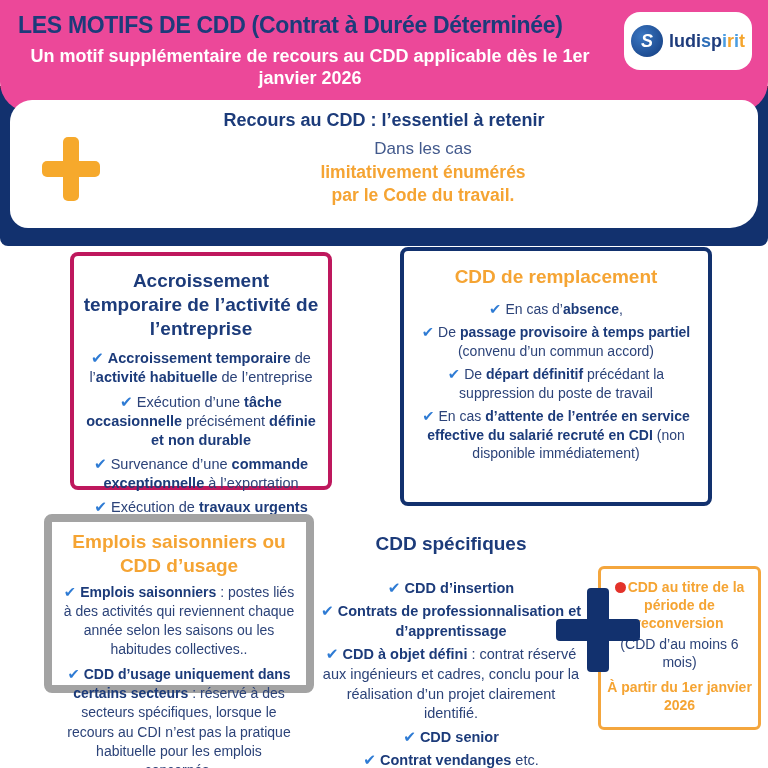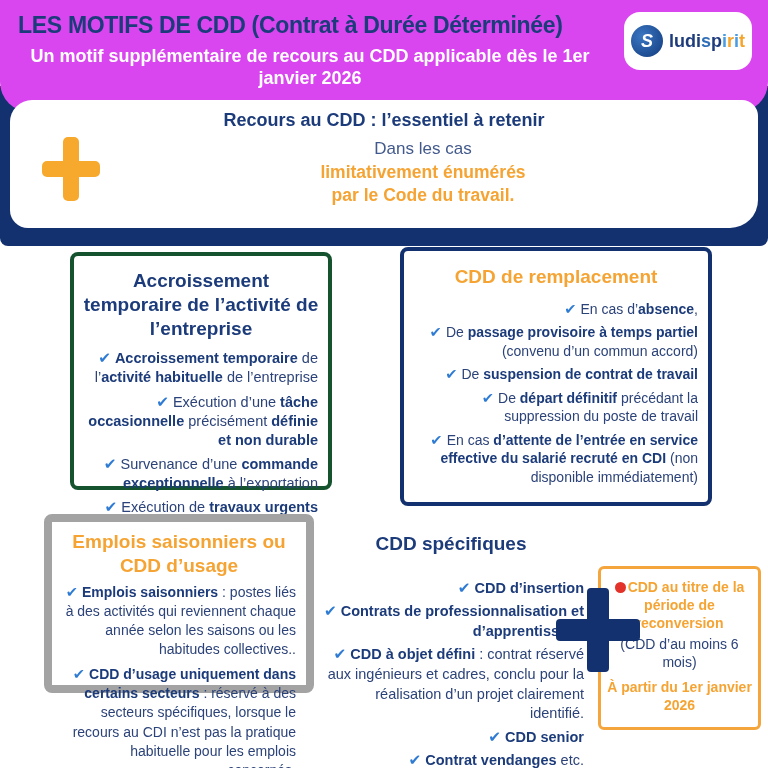--- a/index.html
+++ b/index.html
@@ -9,21 +9,21 @@
     background:#ffffff; font-family:"Liberation Sans","DejaVu Sans",sans-serif;
   }
   
   .navy-band {
     position:absolute; left:0; top:86px; width:768px; height:160px;
     background:#12316e; border-top:3px solid #11112a;
     border-radius:0 0 8px 8px; z-index:1;
   }
   .header {
     position:absolute; left:0; top:0; width:768px; height:112px;
-    background:#d946ef; border-radius:0 0 30px 30px; z-index:2;
+    background:#ec4899; border-radius:0 0 30px 30px; z-index:2;
   }
   .header h1 {
     position:absolute; left:18px; top:12px; width:620px;
     font-size:23px; font-weight:bold; color:#1c3b7a;
     letter-spacing:-0.3px; white-space:nowrap;
   }
   .header .subtitle {
     position:absolute; left:30px; top:46px; width:560px;
     text-align:center; font-size:18px; font-weight:bold; color:#ffffff;
     line-height:1.22;
@@ -52,28 +52,28 @@
   .ess-row { display:flex; padding:0 22px; align-items:flex-start; }
   .ess-left { width:356px; text-align:center; }
   .ess-right { flex:1; text-align:center; line-height:1.5; padding-top:2px; }
   .orange-bold { color:#f5a433; font-weight:bold; font-size:17.5px; line-height:1.35; }
   .navy-reg { color:#42598c; font-size:17px; line-height:1.4; }
   .plus-orange { position:relative; width:58px; height:64px; margin:2px 10px 0; flex:none; }
   .plus-orange .bar-v { position:absolute; left:21px; top:0; width:16px; height:64px; background:#f6a92c; border-radius:5px; }
   .plus-orange .bar-h { position:absolute; left:0; top:24px; width:58px; height:16px; background:#f6a92c; border-radius:5px; }
   
   .box { position:absolute; background:#ffffff; border-radius:8px; }
-  .box ul, .plain ul { list-style:none; text-align:right; }
+  .box ul, .plain ul { list-style:none; text-align:center; }
   .box li, .plain li { margin-bottom:4px; }
   .check { font-family:"DejaVu Sans",sans-serif; color:#2e7bd4; margin-right:4px; font-size:1.05em; }
   .b { font-weight:bold; color:#1c3b7a; }
   .navy-title { text-align:center; font-weight:bold; color:#1c3b7a; font-size:19px; line-height:1.25; }
   .orange-title { text-align:center; font-weight:bold; color:#f5a433; font-size:19px; line-height:1.25; }
 
-  .box-accroissement { left:70px; top:252px; width:262px; height:238px; border:4px solid #14532d; }
+  .box-accroissement { left:70px; top:252px; width:262px; height:238px; border:4px solid #be185d; }
   .box-accroissement .navy-title { padding:13px 8px 0; }
   .box-accroissement ul { margin-top:8px; padding:0 10px; font-size:14.5px; color:#2c4379; line-height:1.32; }
 
   .box-remplacement { left:400px; top:247px; width:312px; height:259px; border:4px solid #12316e; }
   .box-remplacement .orange-title { padding-top:14px;text-align:center; }
   .box-remplacement ul { margin-top:10px; padding:0 10px; font-size:14px; color:#2c4379; line-height:1.32; }
 
   .box-saisonniers { left:44px; top:514px; width:270px; height:179px; border:8px solid #a3a3a3; }
   .box-saisonniers .orange-title { padding:8px 20px 0; }
   .box-saisonniers ul { margin-top:4px; padding:0 10px; font-size:14px; color:#2c4379; line-height:1.38; }
@@ -138,21 +138,20 @@
       <li><span class="check">✔</span><span><span>Survenance d’une </span><span class="b">commande exceptionnelle</span><span> à l’exportation</span></span></li>
       <li><span class="check">✔</span><span><span>Exécution de </span><span class="b">travaux urgents</span></span></li>
     </ul>
   </section>
 
   <section class="box box-remplacement">
     <h3 class="orange-title">CDD de remplacement</h3>
     <ul>
       <li><span class="check">✔</span><span><span>En cas d’</span><span class="b">absence</span><span>,</span></span></li>
       <li><span class="check">✔</span><span><span>De </span><span class="b">passage provisoire à temps partiel</span><span> (convenu d’un commun accord)</span></span></li>
-      <li><span class="check">✔</span><span><span>De </span><span class="b">suspension de contrat de travail</span></span></li>
       <li><span class="check">✔</span><span><span>De </span><span class="b">départ définitif</span><span> précédant la suppression du poste de travail</span></span></li>
       <li><span class="check">✔</span><span><span>En cas </span><span class="b">d’attente de l’entrée en service effective du salarié recruté en CDI</span><span> (non disponible immédiatement)</span></span></li>
     </ul>
   </section>
 
   <section class="box box-saisonniers">
     <h3 class="orange-title">Emplois saisonniers ou CDD d’usage</h3>
     <ul>
       <li><span class="check">✔</span><span><span class="b">Emplois saisonniers</span><span> : postes liés à des activités qui reviennent chaque année selon les saisons ou les habitudes collectives..</span></span></li>
       <li><span class="check">✔</span><span><span class="b">CDD d’usage uniquement dans certains secteurs</span><span> : réservé à des secteurs spécifiques, lorsque le recours au CDI n’est pas la pratique habituelle pour les emplois concernés.</span></span></li>

